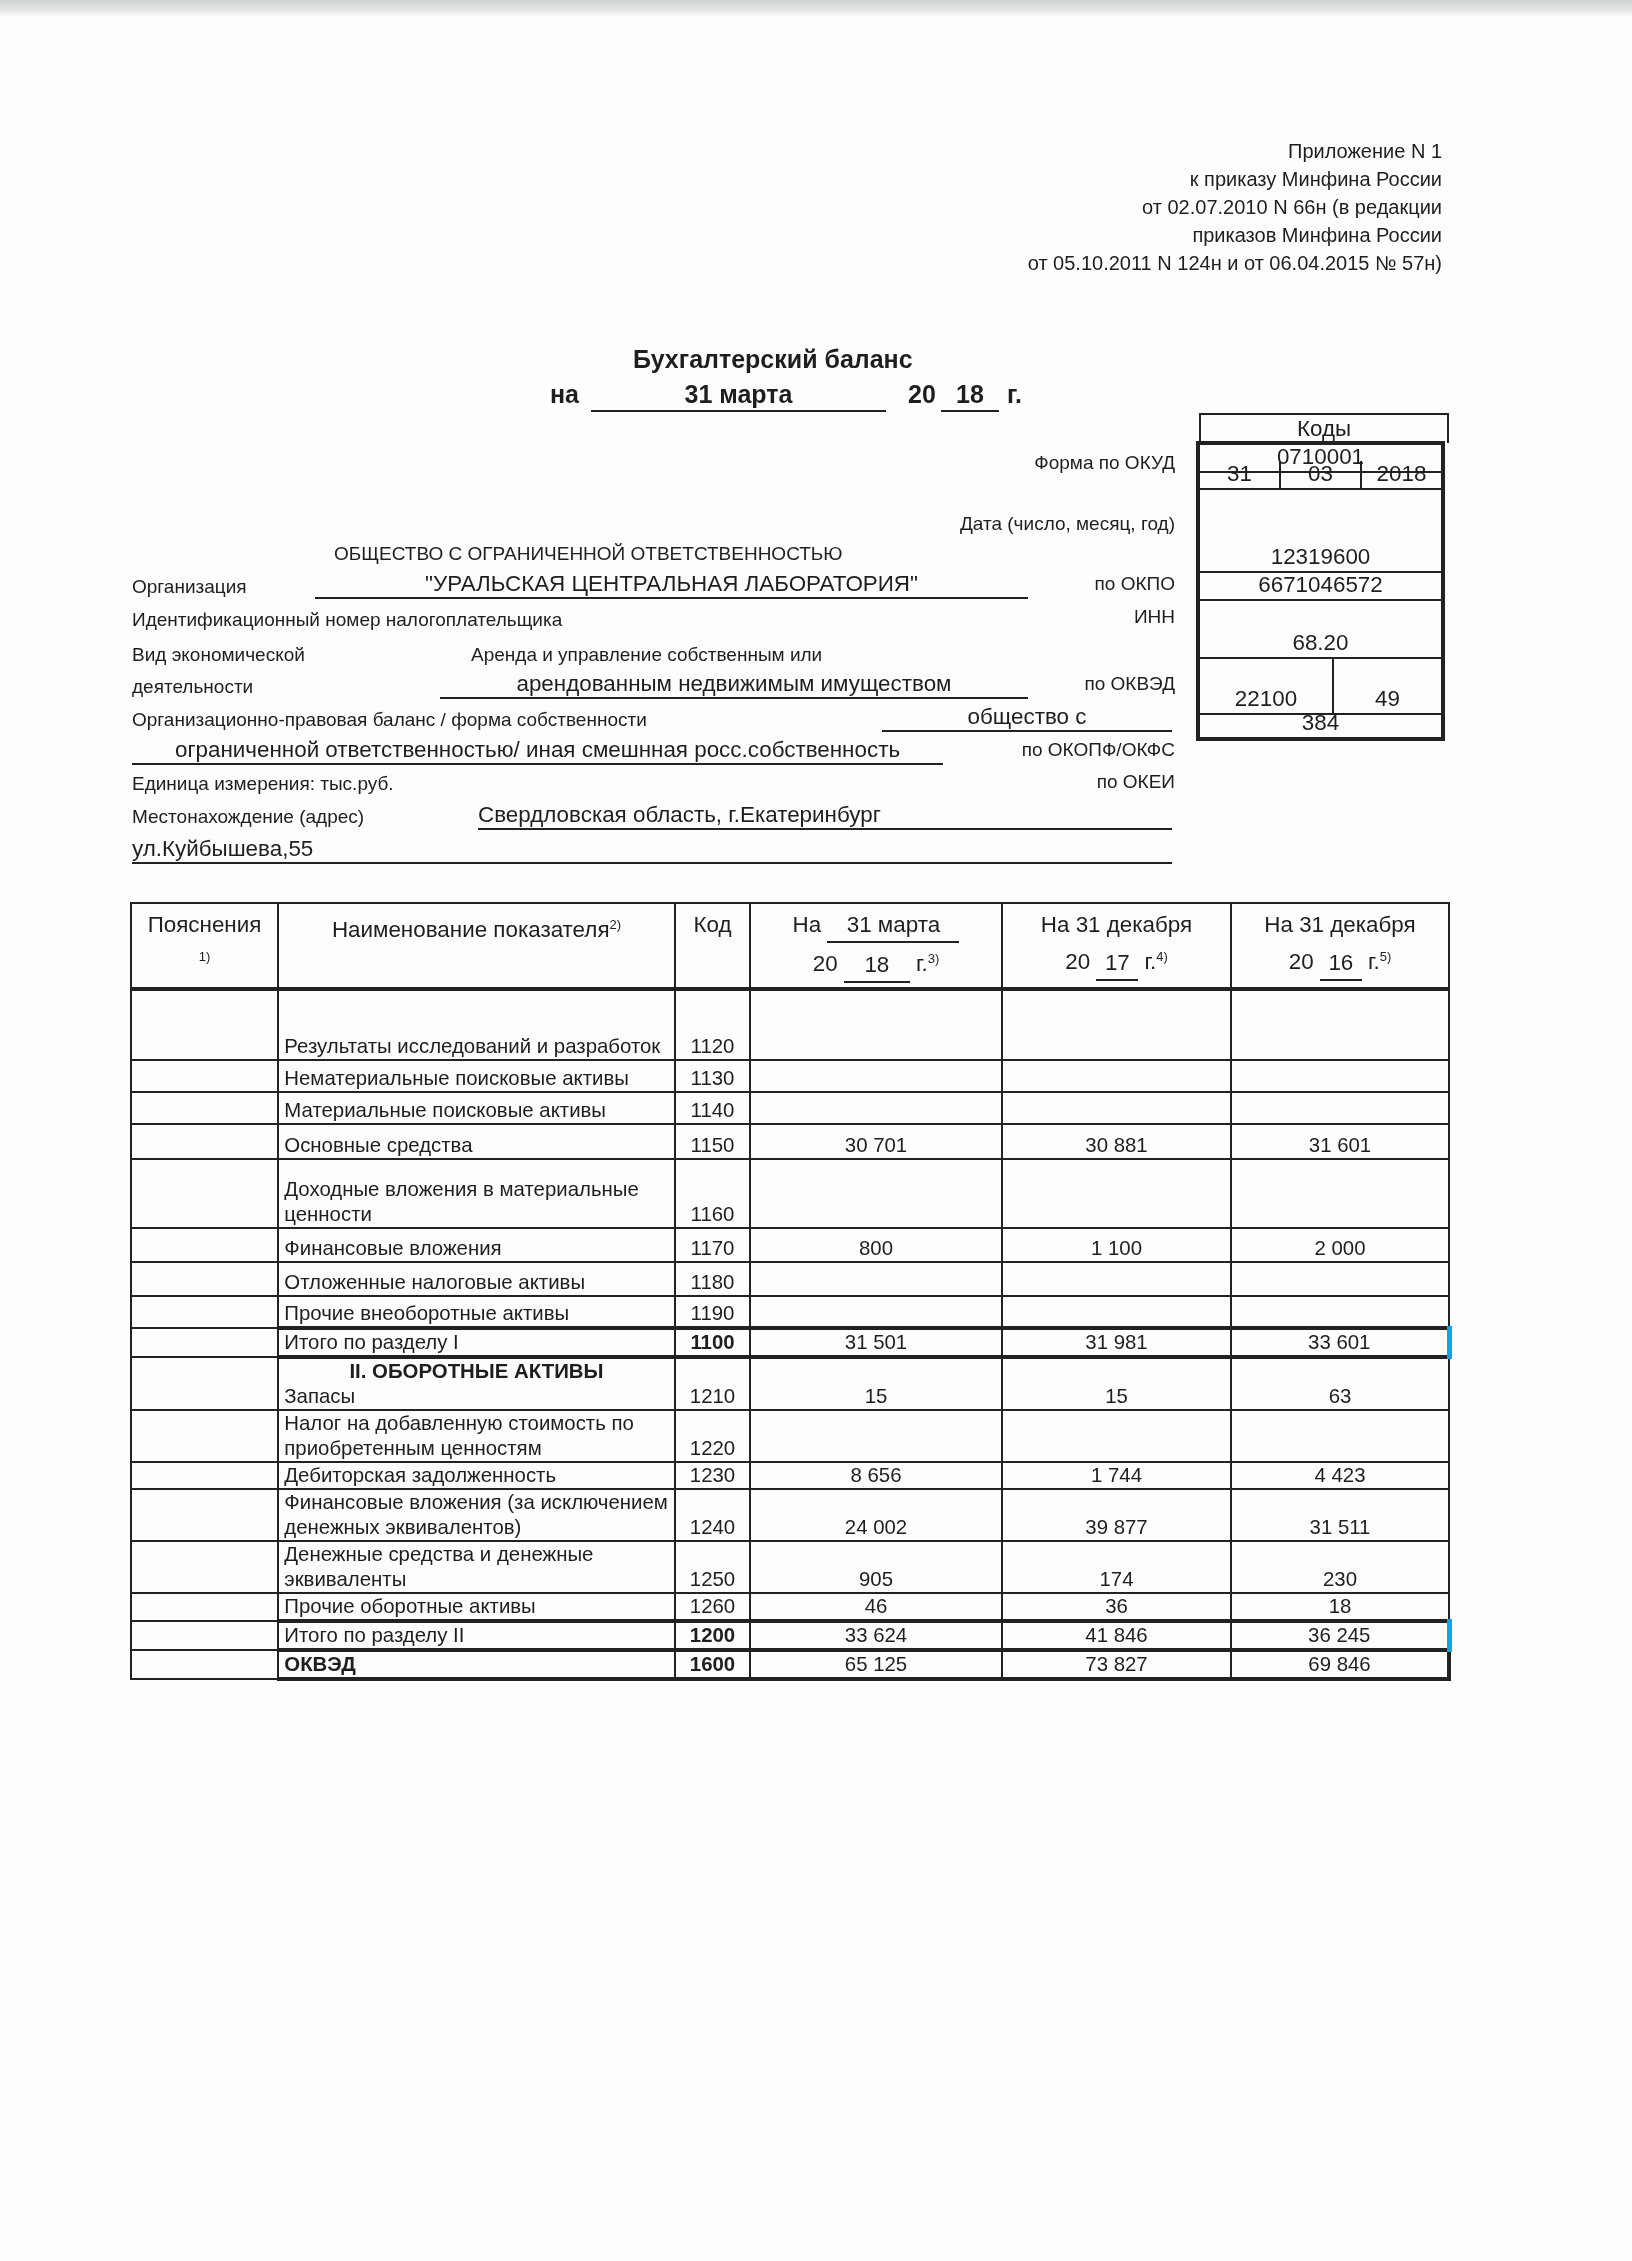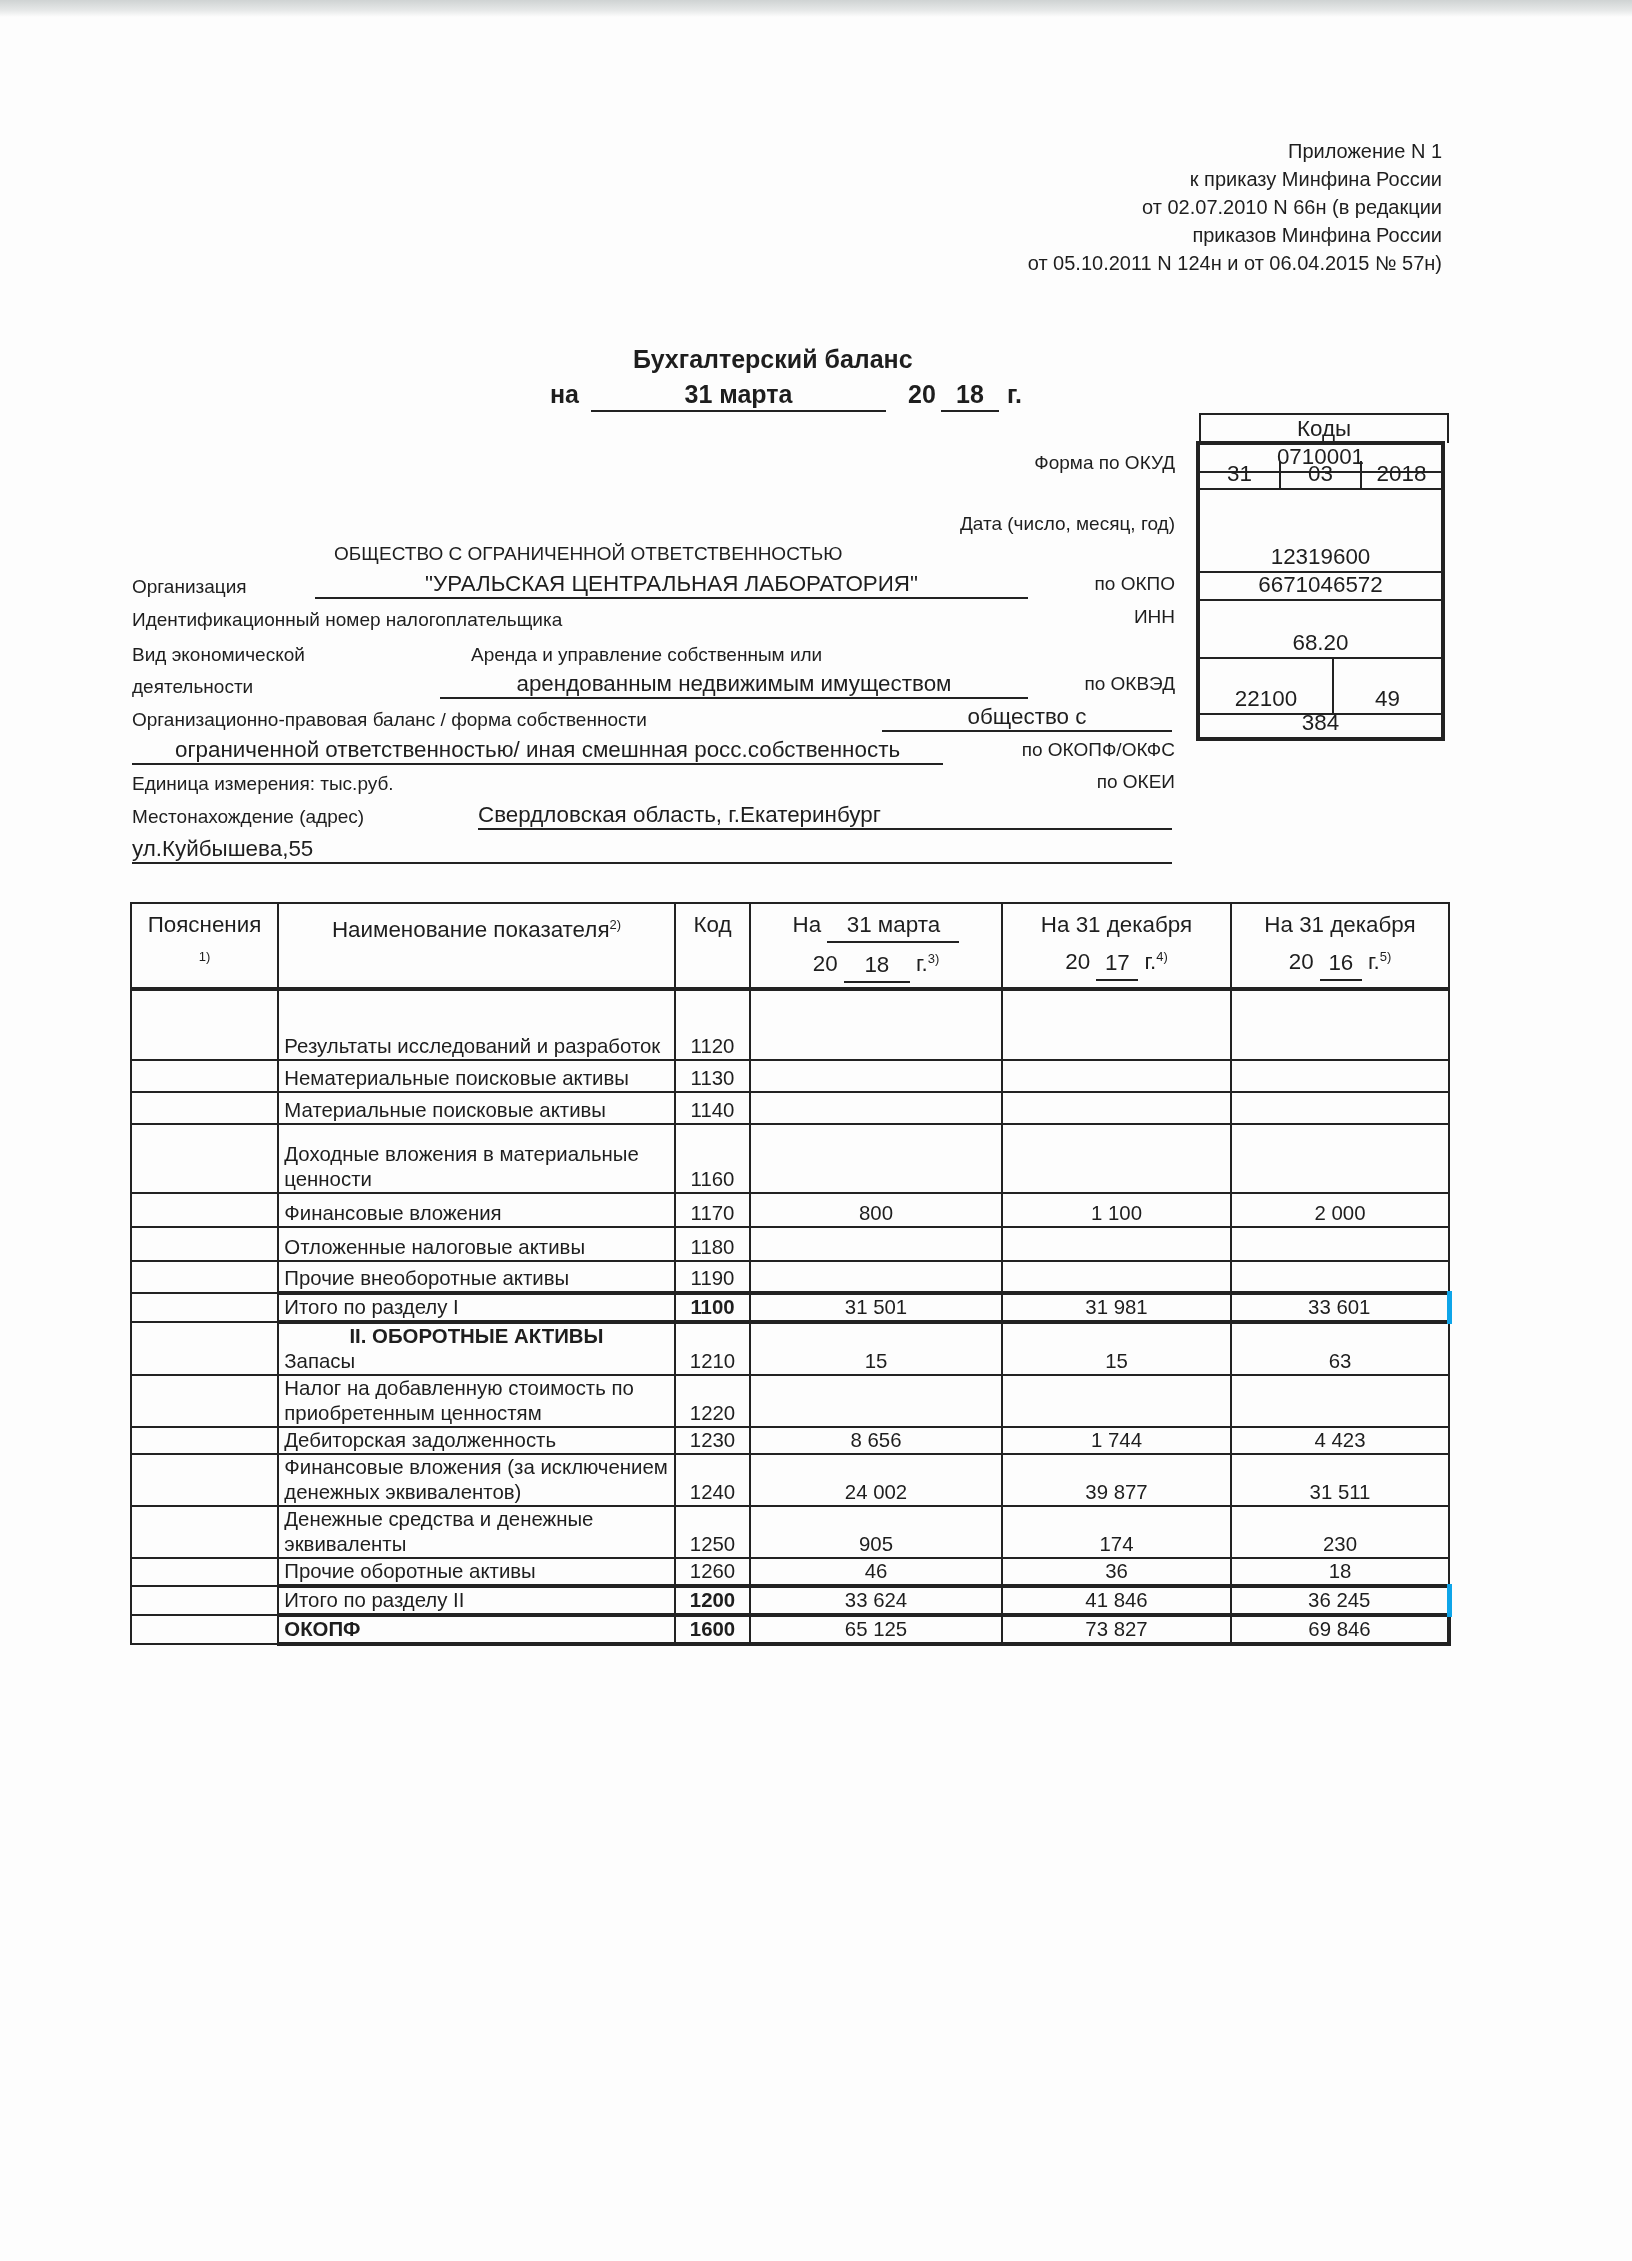--- a/index.html
+++ b/index.html
@@ -212,20 +212,28 @@
       <td class="num"></td>
     </tr>
     <tr style="height:32px;">
       <td></td>
       <td class="name">Материальные поисковые активы</td>
       <td class="code">1140</td>
       <td class="num"></td>
       <td class="num"></td>
       <td class="num"></td>
     </tr>
+    <tr style="height:35px;">
+      <td></td>
+      <td class="name">Основные средства</td>
+      <td class="code">1150</td>
+      <td class="num">30 701</td>
+      <td class="num">30 881</td>
+      <td class="num">31 601</td>
+    </tr>
     <tr style="height:69px;">
       <td></td>
       <td class="name">Доходные вложения в материальные ценности</td>
       <td class="code">1160</td>
       <td class="num"></td>
       <td class="num"></td>
       <td class="num"></td>
     </tr>
     <tr style="height:34px;">
       <td></td>
@@ -314,21 +322,21 @@
     <tr class="total" style="height:24px;">
       <td></td>
       <td class="name">Итого по разделу II</td>
       <td class="code">1200</td>
       <td class="num">33 624</td>
       <td class="num">41 846</td>
       <td class="num">36 245</td>
     </tr>
     <tr class="balance" style="height:24px;">
       <td></td>
-      <td class="name">ОКОПФ</td>
+      <td class="name">ОКВЭД</td>
       <td class="code">1600</td>
       <td class="num">65 125</td>
       <td class="num">73 827</td>
       <td class="num">69 846</td>
     </tr>
   </tbody>
 </table>
 
 
 </body></html>

